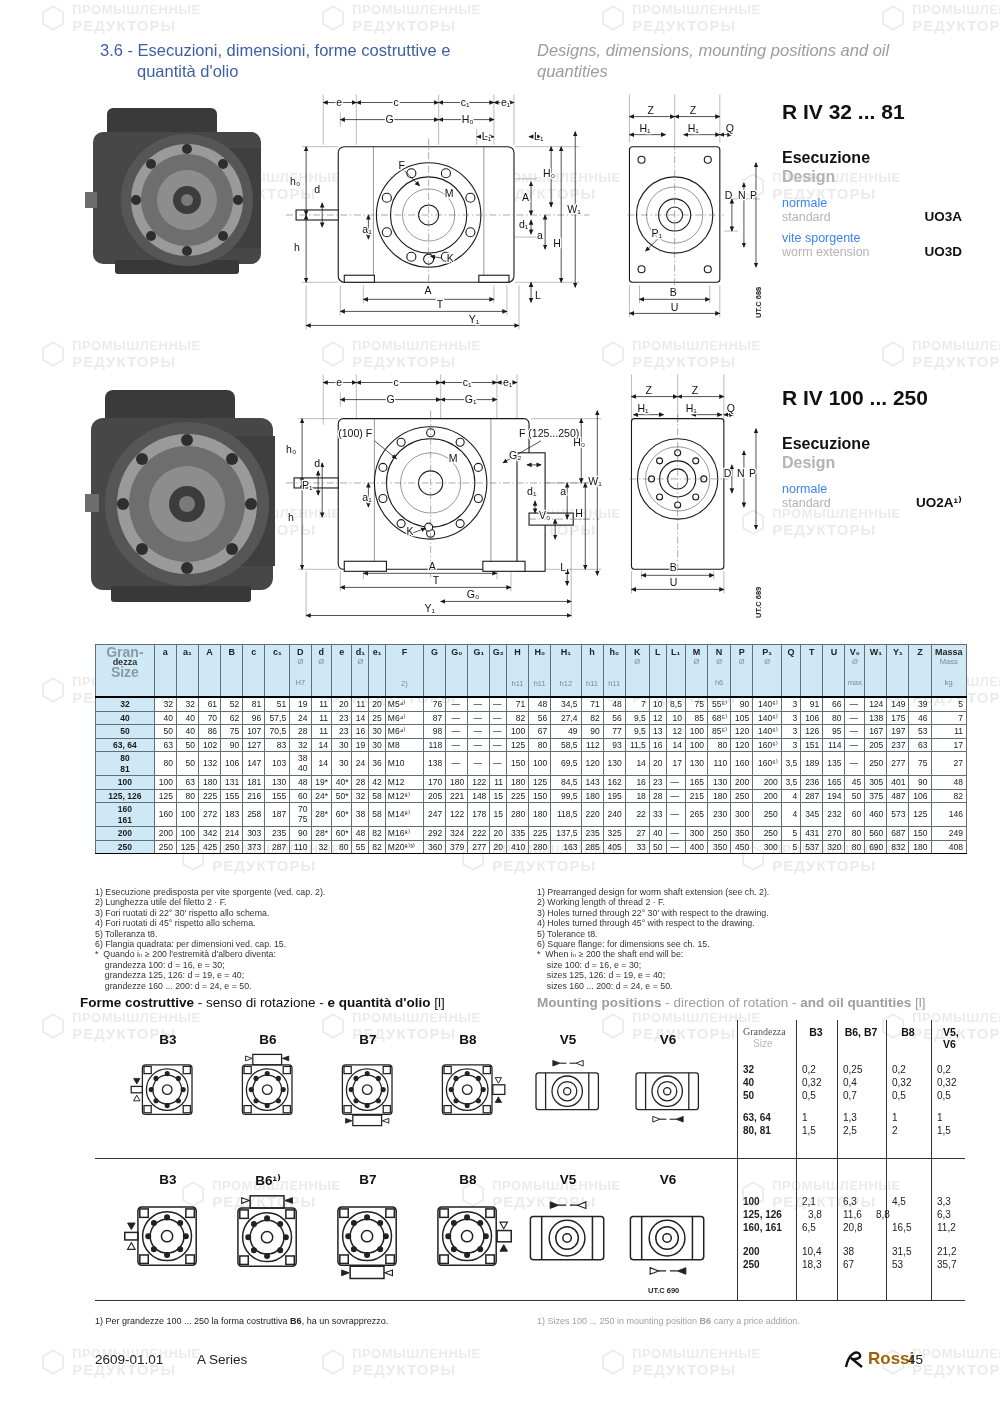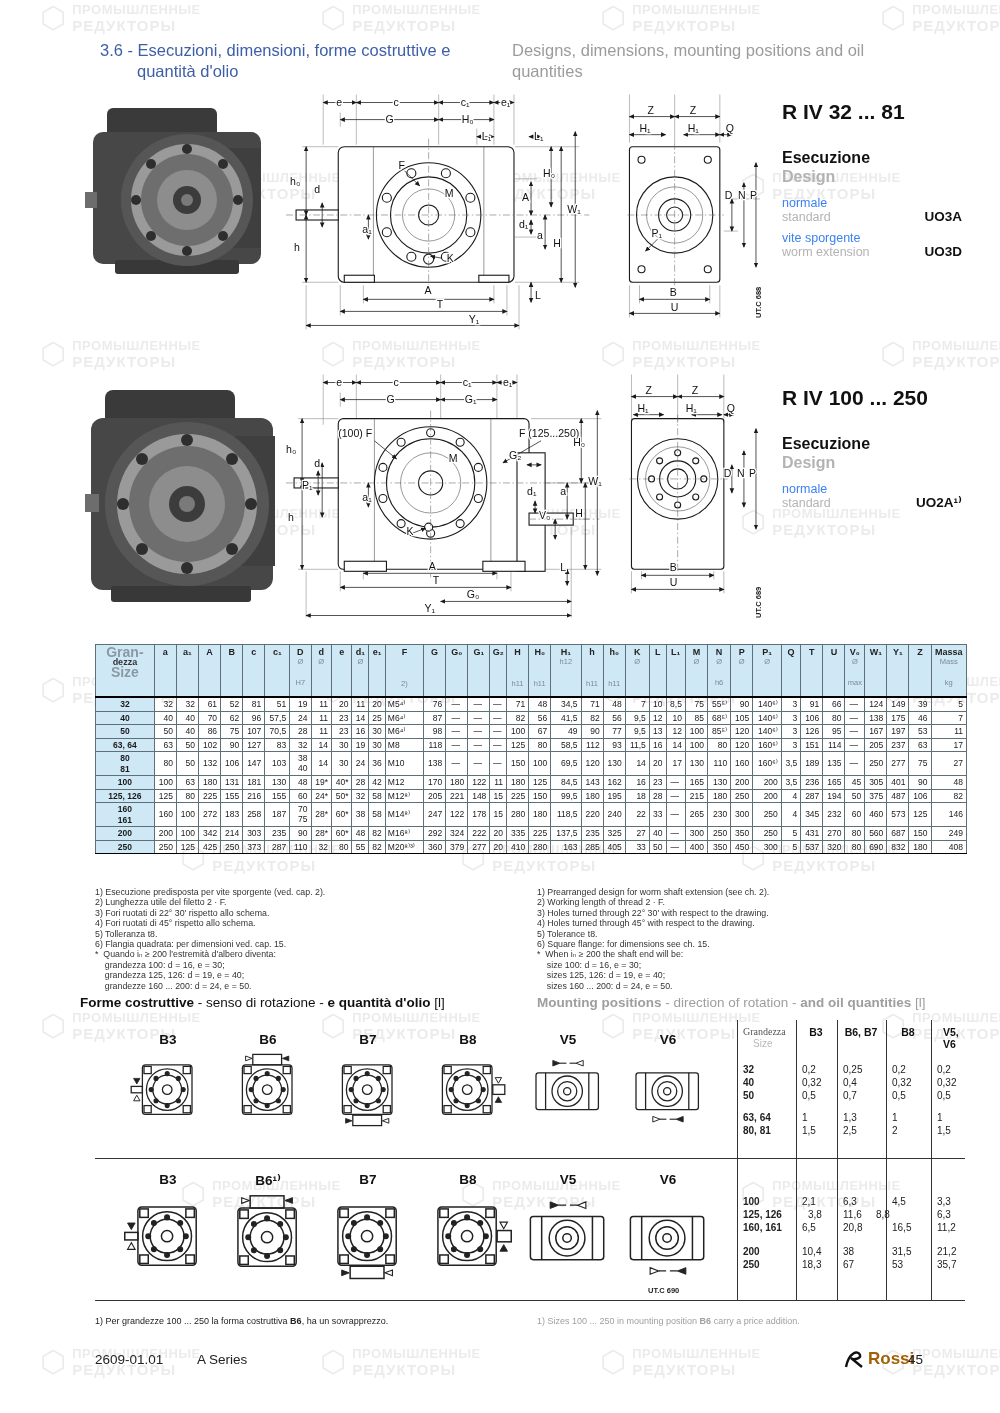--- a/index.html
+++ b/index.html
@@ -6,21 +6,21 @@
   .page{position:relative;width:1000px;height:1413px;background:#fff;overflow:hidden;
         font-family:"Liberation Sans","DejaVu Sans",sans-serif;color:#1a1a1a;}
   
   .wm{position:absolute;display:flex;gap:6px;opacity:.10;color:#444;pointer-events:none;}
   .wmh{font-size:30px;line-height:32px;}
   .wm1{font-weight:bold;font-size:13px;line-height:15px;letter-spacing:.5px;}
   .wm2{font-weight:bold;font-size:15px;line-height:17px;letter-spacing:1px;}
   
   .hit{position:absolute;left:100px;top:40px;width:430px;font-size:16.5px;line-height:21px;color:#3d5fa8;}
   .hit .ind{margin-left:37px;}
-  .hen{position:absolute;left:512px;top:40px;width:430px;font-size:16.5px;line-height:21px;color:#9c9c9c;}
+  .hen{position:absolute;left:537px;top:40px;width:430px;font-size:16.5px;line-height:21px;color:#9c9c9c;font-style:italic;}
   
   .spanel{position:absolute;left:782px;width:180px;}
   .model{font-size:21px;font-weight:bold;color:#111;margin-bottom:24px;}
   .esec{font-size:16px;font-weight:bold;color:#111;line-height:19px;}
   .design{font-size:16px;font-weight:bold;color:#b3b3b3;line-height:19px;margin-bottom:10px;}
   .vrow{position:relative;margin-bottom:7px;}
   .vit{font-size:12.5px;color:#3b82f6;line-height:14px;}
   .ven{font-size:12.5px;color:#b3b3b3;line-height:14px;}
   .vcode{position:absolute;right:0;bottom:0;font-size:13.5px;font-weight:bold;color:#111;}
   .utc{position:absolute;font-size:7.5px;font-weight:bold;color:#222;transform:rotate(-90deg);transform-origin:left top;white-space:nowrap;}
@@ -841,21 +841,21 @@
           <th>
             <div class="thm">H</div>
             <div class="ths" style="margin-top: 22px;">h11</div>
           </th>
           <th>
             <div class="thm">H₀</div>
             <div class="ths" style="margin-top: 22px;">h11</div>
           </th>
           <th>
             <div class="thm">H₁</div>
-            <div class="ths" style="">h12</div>
+            <div class="ths" style="margin-top: 22px;">h12</div>
           </th>
           <th>
             <div class="thm">h</div>
             <div class="ths" style="margin-top: 22px;">h11</div>
           </th>
           <th>
             <div class="thm">h₀</div>
             <div class="ths" style="margin-top: 22px;">h11</div>
           </th>
           <th>
@@ -968,21 +968,21 @@
           <td>23</td>
           <td>14</td>
           <td>25</td>
           <td class="fcol">M6⁴⁾</td>
           <td>87</td>
           <td class="dash">—</td>
           <td class="dash">—</td>
           <td class="dash">—</td>
           <td>82</td>
           <td>56</td>
-          <td>41,5</td>
+          <td>27,4</td>
           <td>82</td>
           <td>56</td>
           <td>9,5</td>
           <td>12</td>
           <td>10</td>
           <td>85</td>
           <td>68⁵⁾</td>
           <td>105</td>
           <td>140⁶⁾</td>
           <td>3</td>

